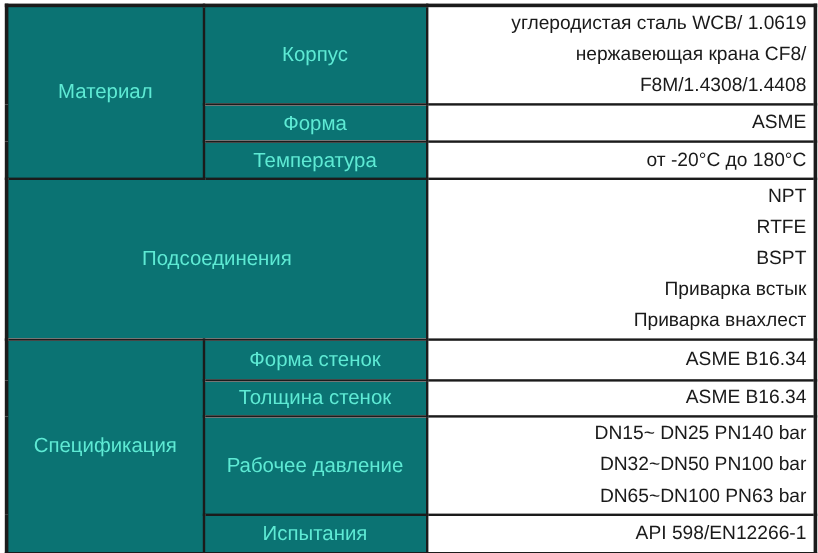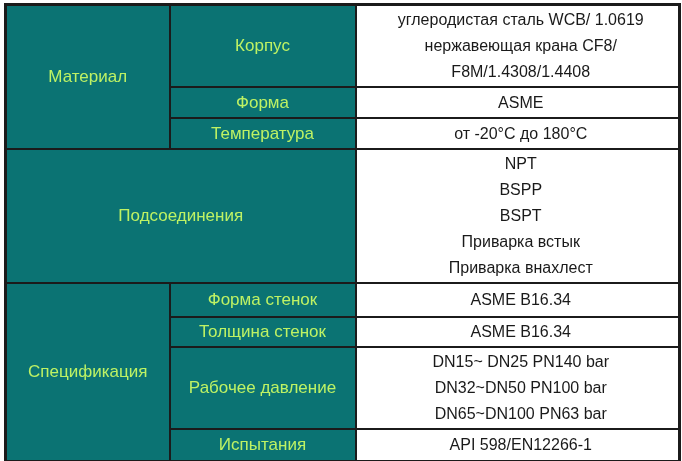--- a/index.html
+++ b/index.html
@@ -22,29 +22,29 @@
     table-layout: fixed;
     border: 3px solid #1b1b1b;
   }
   table.spec td {
     border: 2px solid #1b1b1b;
     box-sizing: border-box;
     overflow: hidden;
   }
   td.hdr {
     background: #0b7373;
-    color: #bef264;
+    color: #5eead4;
     text-align: center;
     vertical-align: middle;
     font-size: 17px;
   }
   td.val {
     background: #ffffff;
     color: #1a1a1a;
-    text-align: center;
+    text-align: right;
     vertical-align: middle;
     padding: 1px 6px 1px 13px;
     font-size: 16px;
   }
   td.val .line {
     line-height: 26px;
     white-space: nowrap;
   }
 </style>
 </head>
@@ -78,21 +78,21 @@
         <td class="hdr">Температура</td>
         <td class="val">
           <div class="line">от -20°C до 180°C</div>
         </td>
       </tr>
 
       <tr style="height:130px">
         <td class="hdr" colspan="2">Подсоединения</td>
         <td class="val">
           <div class="line">NPT</div>
-          <div class="line">BSPP</div>
+          <div class="line">RTFE</div>
           <div class="line">BSPT</div>
           <div class="line">Приварка встык</div>
           <div class="line">Приварка внахлест</div>
         </td>
       </tr>
 
       <tr style="height:34px">
         <td class="hdr" rowspan="4">Спецификация</td>
         <td class="hdr">Форма стенок</td>
         <td class="val">

